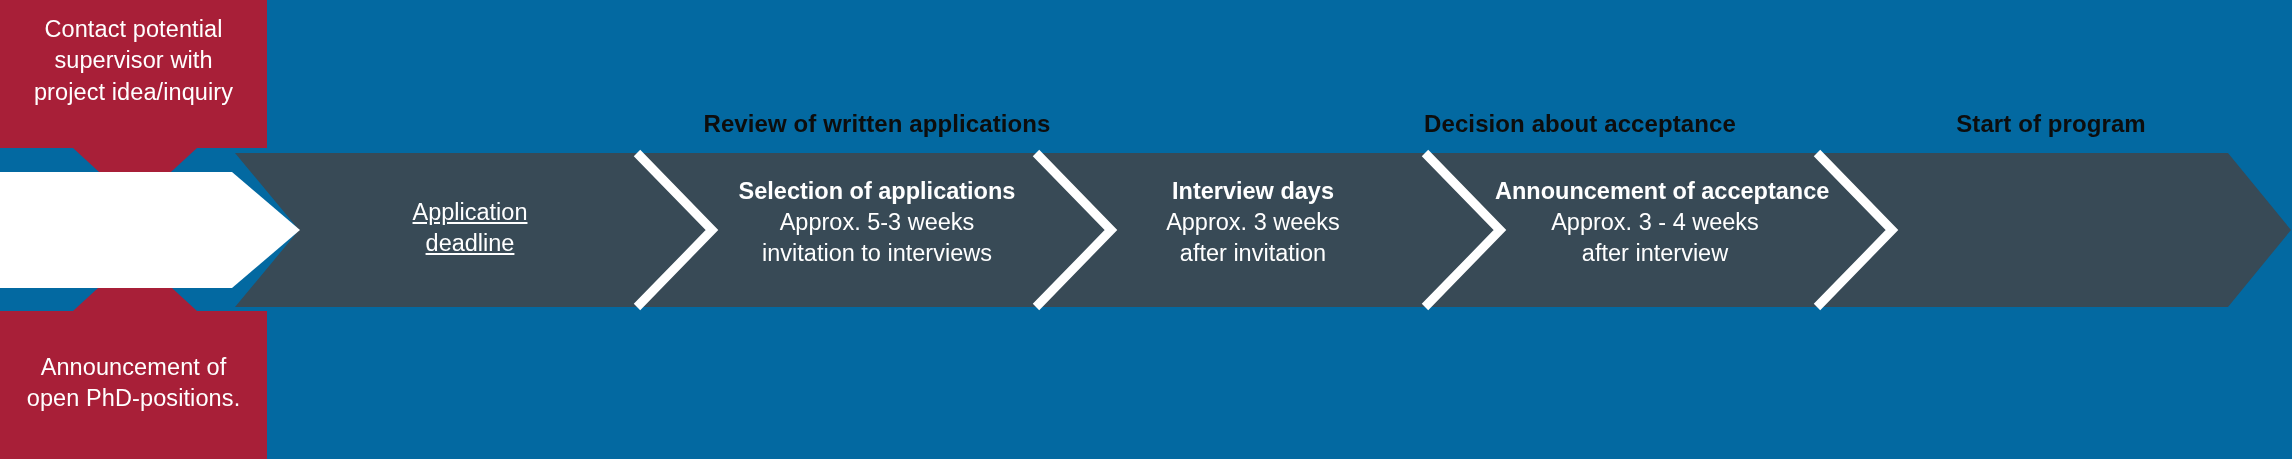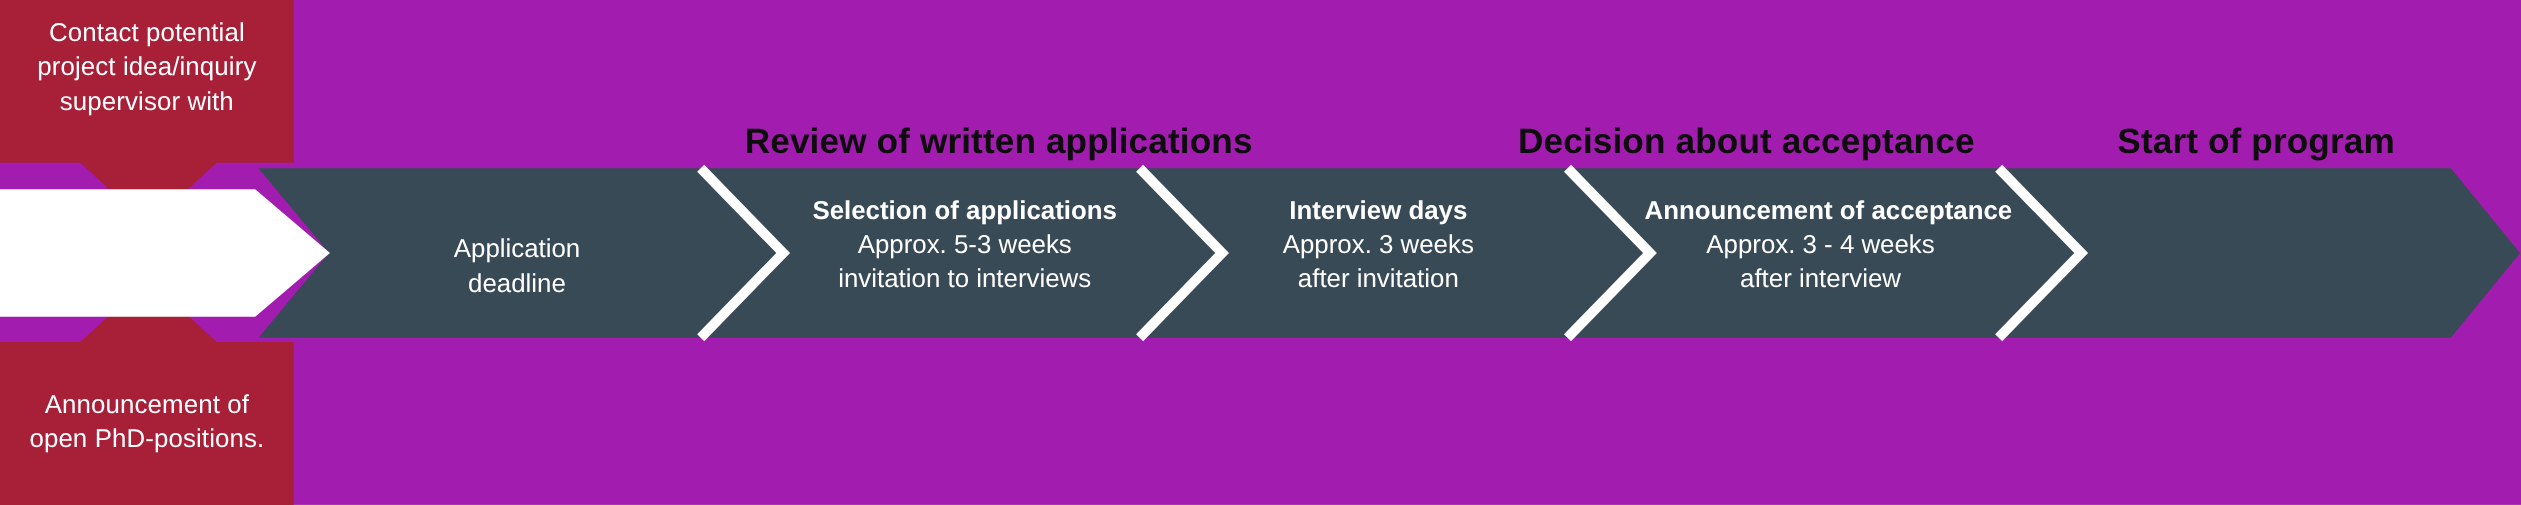--- a/index.html
+++ b/index.html
@@ -7,21 +7,21 @@
     padding: 0;
     background: #ffffff;
   }
   body {
     font-family: "Liberation Sans", sans-serif;
   }
   #diagram {
     position: relative;
     width: 2292px;
     height: 459px;
-    background: #a21caf;
+    background: #0369a1;
     overflow: hidden;
   }
   #flow-svg {
     position: absolute;
     left: 0;
     top: 0;
     width: 2292px;
     height: 459px;
   }
 
@@ -36,21 +36,21 @@
     letter-spacing: .1px;
   }
   #red-top-text  { left: 0px; top: 14px; }
   #red-bottom-text { left: 0px; top: 352px; }
 
   
   .caption {
     position: absolute;
     top: 110px;
     color: #0d0d0d;
-    font-size: 32px;
+    font-size: 24px;
     font-weight: bold;
     text-align: center;
     white-space: nowrap;
     letter-spacing: .1px;
   }
 
   
   .step-text {
     position: absolute;
     color: #ffffff;
@@ -80,34 +80,34 @@
     <g fill="none" stroke="#ffffff" stroke-width="9">
       <polyline points="637,153 712,230 637,307"></polyline>
       <polyline points="1036,153 1111,230 1036,307"></polyline>
       <polyline points="1425,153 1500,230 1425,307"></polyline>
       <polyline points="1817,153 1892,230 1817,307"></polyline>
     </g>
   </svg>
 
   <div id="red-top-text" class="red-box-text">
     <div>Contact potential</div>
+    <div>supervisor with</div>
     <div>project idea/inquiry</div>
-    <div>supervisor with</div>
   </div>
 
   <div id="red-bottom-text" class="red-box-text">
     <div>Announcement of</div>
     <div>open PhD-positions.</div>
   </div>
 
   <div class="caption" style="left:677px; width:400px;">Review of written applications</div>
   <div class="caption" style="left:1380px; width:400px;">Decision about acceptance</div>
   <div class="caption" style="left:1851px; width:400px;">Start of program</div>
 
-  <div class="step-text" style="left:300px; top:211px; width:340px;">
+  <div class="step-text" style="left:300px; top:197px; width:340px;text-decoration:underline;">
     <span class="t-reg">Application</span>
     <span class="t-reg">deadline</span>
   </div>
 
   <div class="step-text" style="left:707px; top:176px; width:340px;">
     <span class="t-bold">Selection of applications</span>
     <span class="t-reg">Approx. 5-3 weeks</span>
     <span class="t-reg">invitation to interviews</span>
   </div>
 

